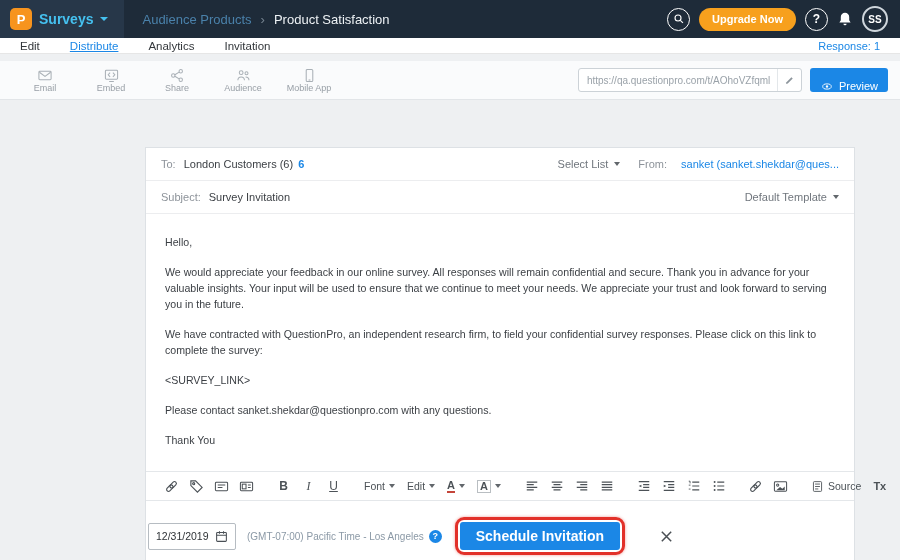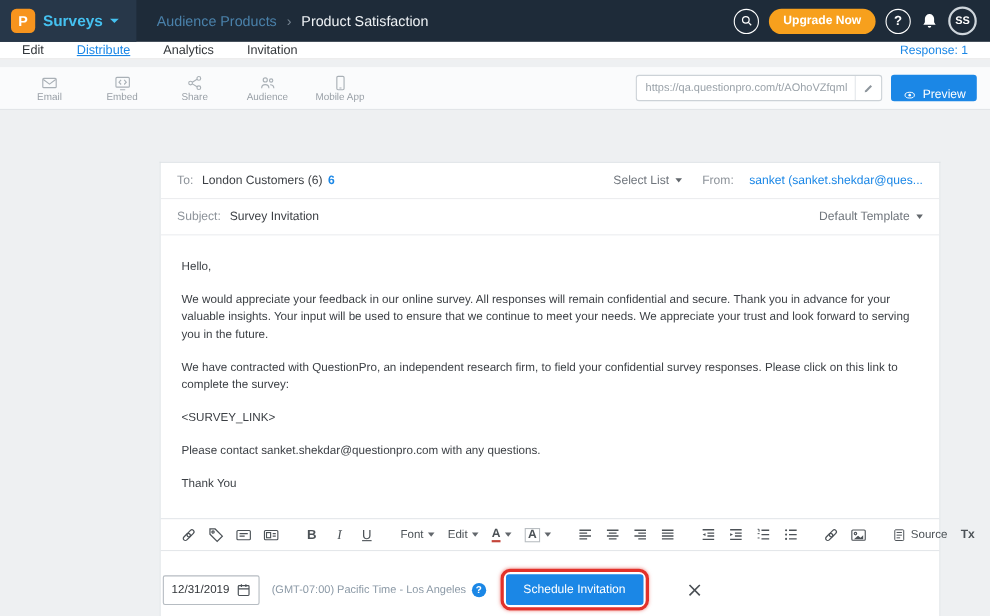--- a/index.html
+++ b/index.html
@@ -70,21 +70,21 @@
   .removefmt { font-size:11px; font-weight:bold; }
 
   
   .schedule-row { display:flex; align-items:center; margin:16px 0 0 2px; gap:8px; }
   .date-box, .time-box { height:27px; border:1px solid #b6bcc2; border-radius:2px; display:flex; align-items:center; justify-content:space-between; padding:0 7px; font-size:10.5px; color:#2f3337; background:#fff; cursor:pointer; gap:6px; }
   .date-box { width:88px; }
   .time-box { width:80px; }
   .tz { font-size:10px; color:#8b99a6; display:flex; align-items:center; gap:5px; margin-left:3px; }
   .tz-help { width:13px; height:13px; border-radius:50%; background:#1b87e6; color:#fff; font-size:9px; font-weight:bold; display:flex; align-items:center; justify-content:center; cursor:pointer; }
   .highlight-ring { border:3px solid #e2312a; border-radius:9px; padding:2px; margin-left:5px; box-shadow:0 0 3px rgba(226,49,42,.5); }
-  .schedule-btn { height:28px; padding:0 16px; background:#1b87e6; color:#fff; border:none; border-radius:3px; font-size:11px; font-weight:normal; cursor:pointer; font-family:inherit; }
+  .schedule-btn { height:28px; padding:0 16px; background:#1b87e6; color:#fff; border:none; border-radius:3px; font-size:14px; font-weight:bold; cursor:pointer; font-family:inherit; }
   .close-x { margin-left:26px; cursor:pointer; color:#4a4f54; }
   svg { display:block; }
 </style>
 </head>
 <body>
 
 <header class="topbar">
   <div class="brand">
     <div class="logo">
       <span>P</span>

